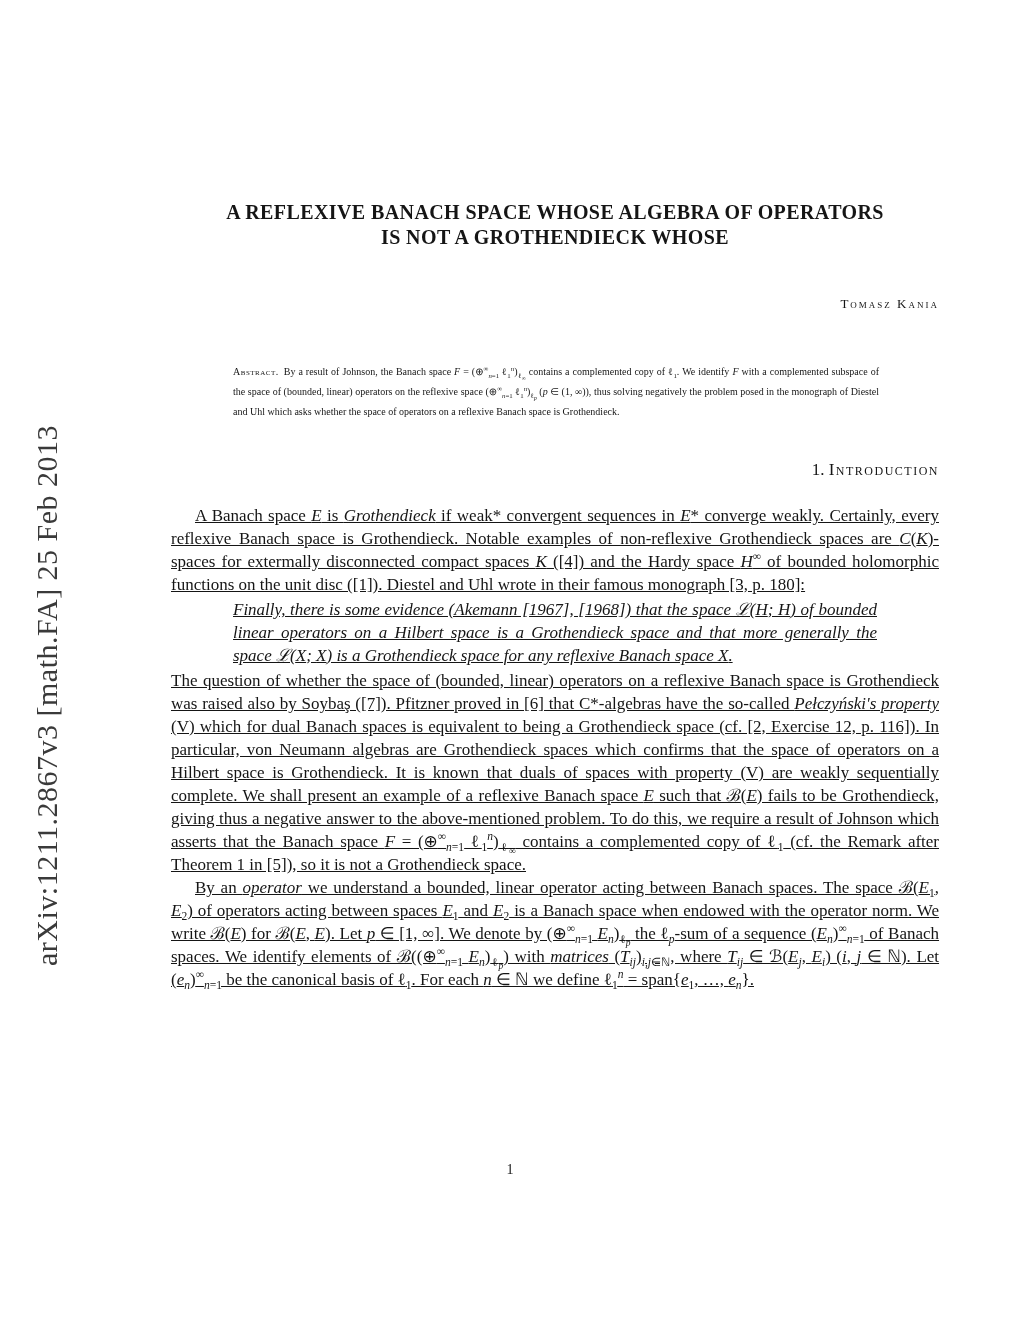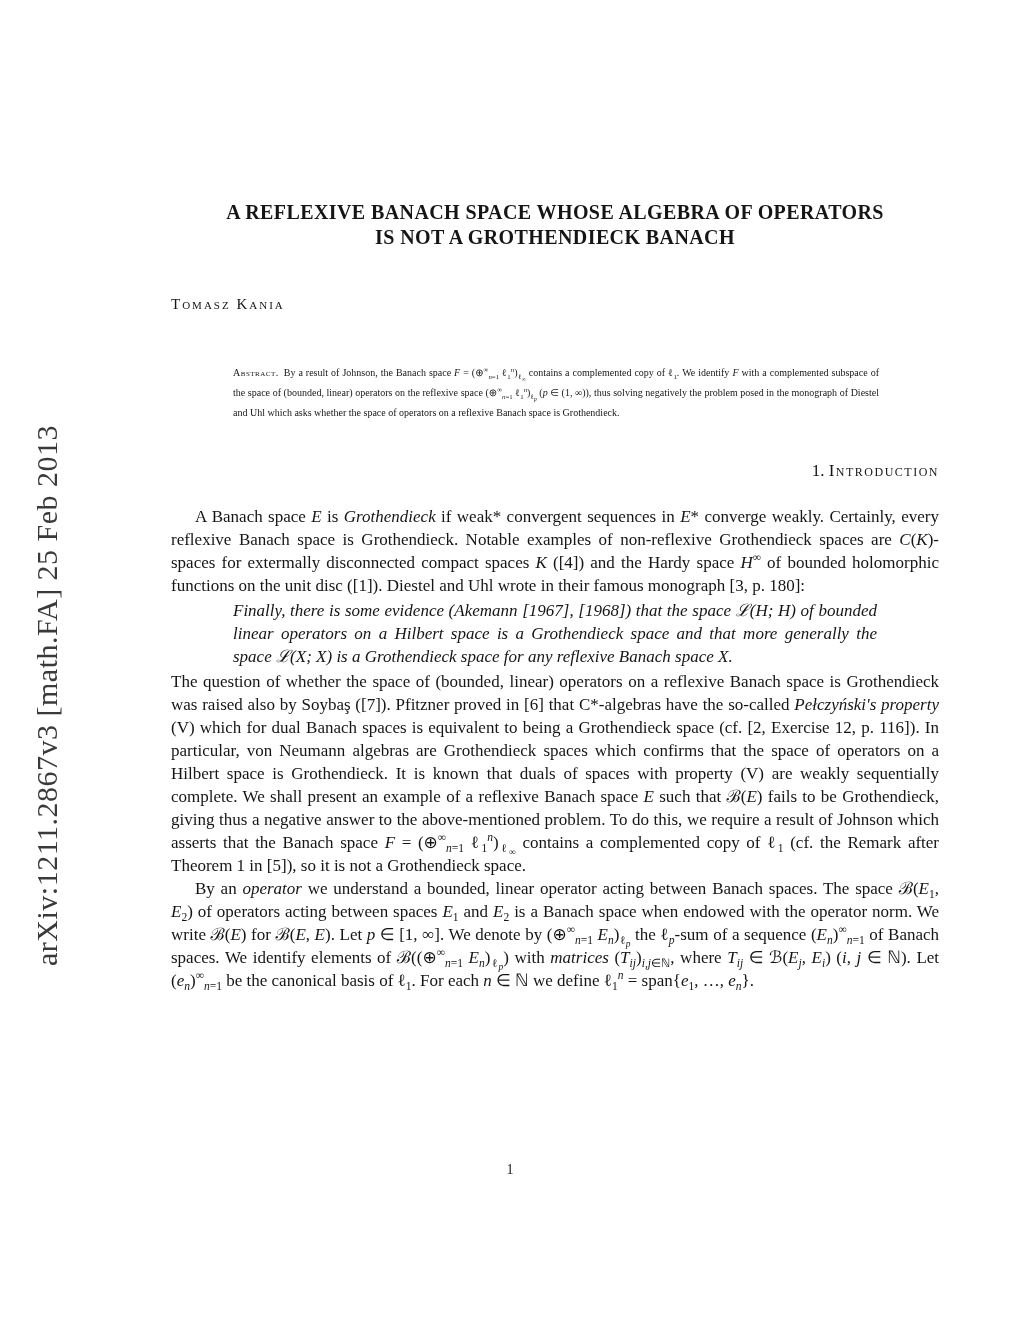--- a/index.html
+++ b/index.html
@@ -27,23 +27,23 @@
 
   .title {
     text-align: center;
     font-weight: bold;
     font-size: 20px;
     line-height: 25px;
     letter-spacing: 0.4px;
   }
 
   .author {
-    text-align: left;
+    text-align: right;
     margin-top: 46px;
-    font-size: 15px;
+    font-size: 13px;
     font-variant: small-caps;
     letter-spacing: 2px;
   }
 
   .abstract {
     margin: 50px 60px 0 62px;
     font-size: 10px;
     line-height: 20px;
     text-align: justify;
   }
@@ -54,20 +54,21 @@
     margin-top: 38px;
     font-size: 17px;
   }
   .section-heading .sc { font-variant: small-caps; letter-spacing: 1.5px; }
 
   .body-text {
     margin-top: 24px;
     font-size: 17px;
     line-height: 23px;
     text-align: justify;
+    text-decoration: underline;
   }
   .body-text p { margin: 0; }
   p.indent { text-indent: 24px; }
 
   .quote {
     margin: 2px 62px 2px 62px;
     font-style: italic;
     text-align: justify;
   }
 
@@ -85,21 +86,21 @@
 <body>
 
 <div class="page">
 
   <div class="arxiv-stamp">arXiv:1211.2867v3  [math.FA]  25 Feb 2013</div>
 
   <div class="content">
 
     <div class="title">
       <div>A REFLEXIVE BANACH SPACE WHOSE ALGEBRA OF OPERATORS</div>
-      <div>IS NOT A GROTHENDIECK BANACH</div>
+      <div>IS NOT A GROTHENDIECK WHOSE</div>
     </div>
 
     <div class="author">Tomasz Kania</div>
 
     <div class="abstract">
       <span class="abstract-label">Abstract.</span><span>By a result of Johnson, the Banach space <i>F</i> = (⊕<sup>∞</sup><sub><i>n</i>=1</sub> ℓ<sub>1</sub><sup><i>n</i></sup>)<sub>ℓ<sub>∞</sub></sub> contains a complemented copy of ℓ<sub>1</sub>. We identify <i>F</i> with a complemented subspace of the space of (bounded, linear) operators on the reflexive space (⊕<sup>∞</sup><sub><i>n</i>=1</sub> ℓ<sub>1</sub><sup><i>n</i></sup>)<sub>ℓ<sub><i>p</i></sub></sub> (<i>p</i> ∈ (1, ∞)), thus solving negatively the problem posed in the monograph of Diestel and Uhl which asks whether the space of operators on a reflexive Banach space is Grothendieck.</span>
     </div>
 
     <div class="section-heading">
       <span>1.</span>

